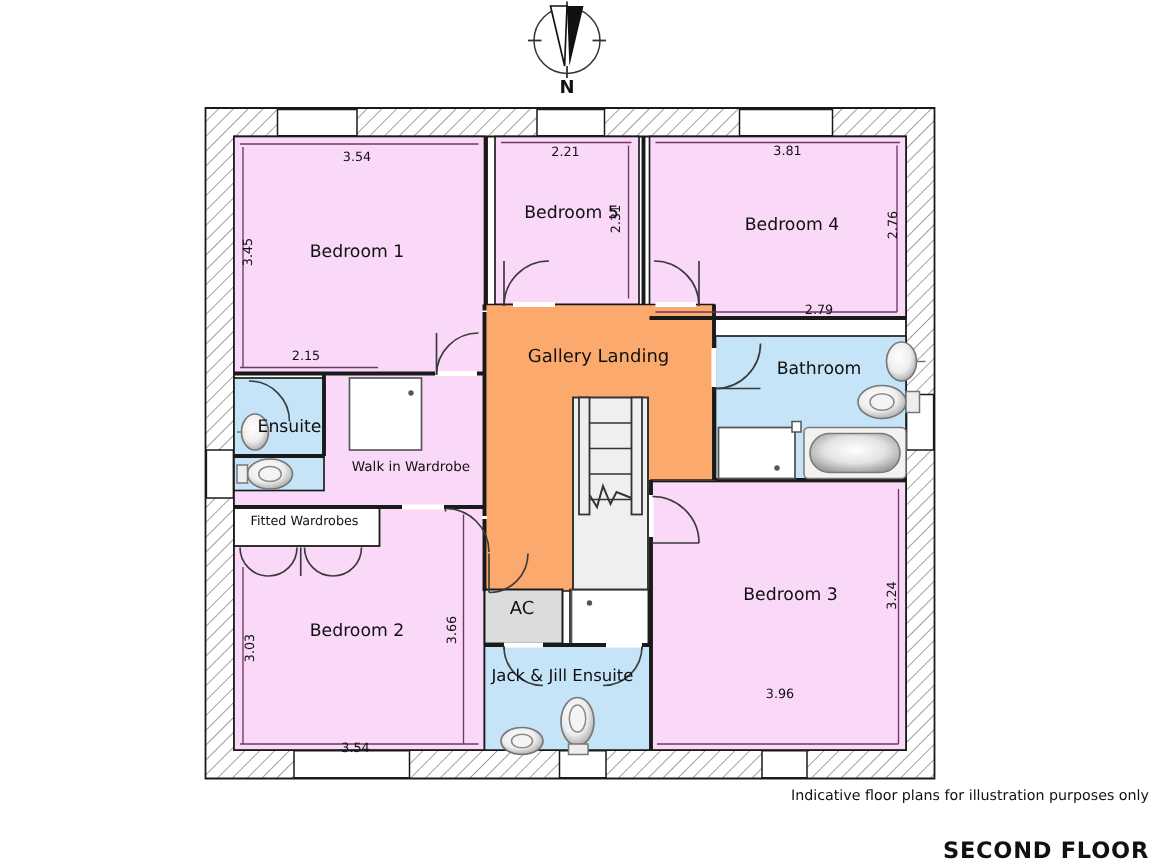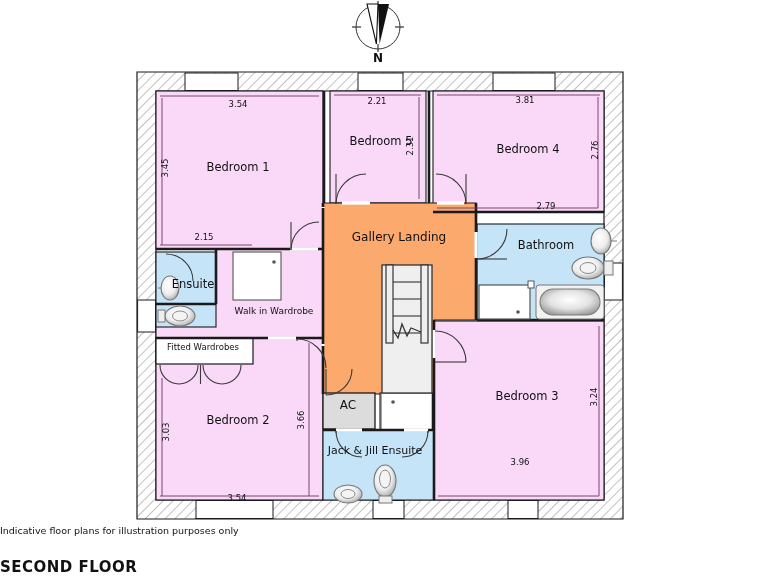--- a/index.html
+++ b/index.html
@@ -1,21 +1,21 @@
 <!DOCTYPE html>
 <html><head>
 <meta charset="utf-8">
 <style>
   html,body{margin:0;padding:0;background:#ffffff;}
   body{width:768px;height:576px;position:relative;overflow:hidden;
        font-family:"DejaVu Sans","Liberation Sans",sans-serif;color:#111;}
   #plan-root{position:absolute;left:0;top:0;width:768px;height:576px;}
   svg{display:block;}
   .lbl{font-family:"DejaVu Sans","Liberation Sans",sans-serif;fill:#111;}
-  .caption{position:absolute;left:0;width:766px;text-align:left;color:#111;}
+  .caption{position:absolute;left:0;width:766px;text-align:right;color:#111;}
   #disclaimer{top:525px;font-size:9.5px;}
   #floor-title{top:558px;font-size:15px;font-weight:bold;letter-spacing:.5px;}
 </style>
 </head>
 <body>
 
 <div id="plan-root">
 <svg width="768" height="576" viewBox="0 0 768 576" xmlns="http://www.w3.org/2000/svg">
 
   <defs>

